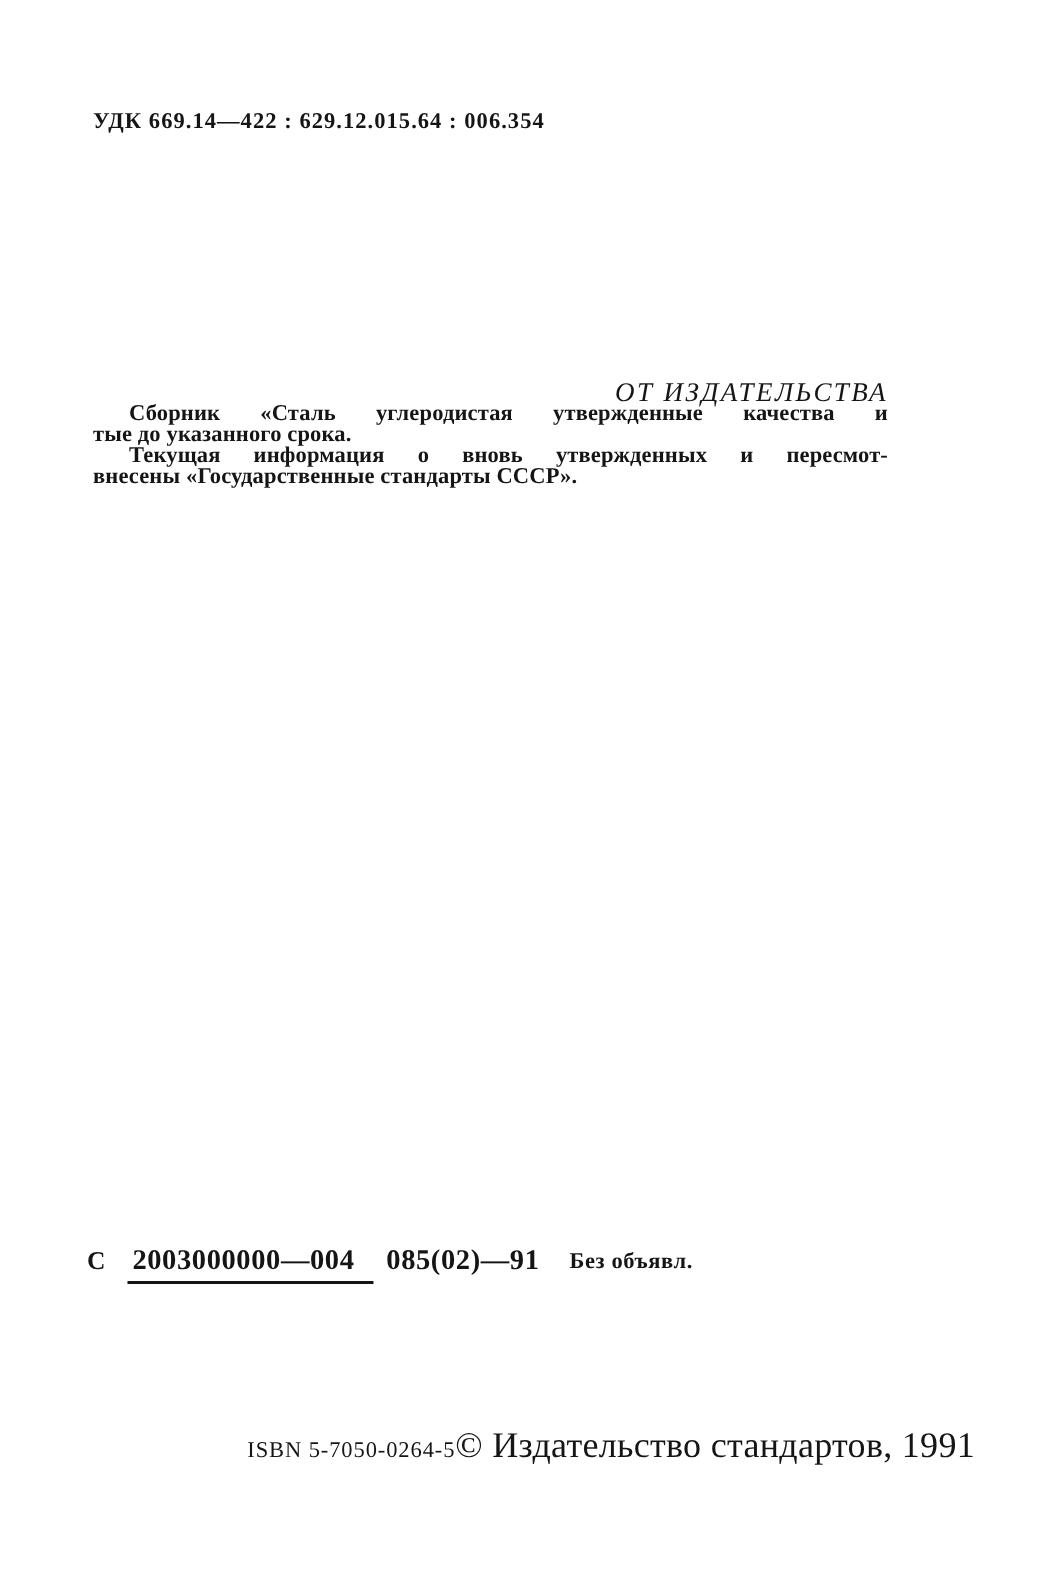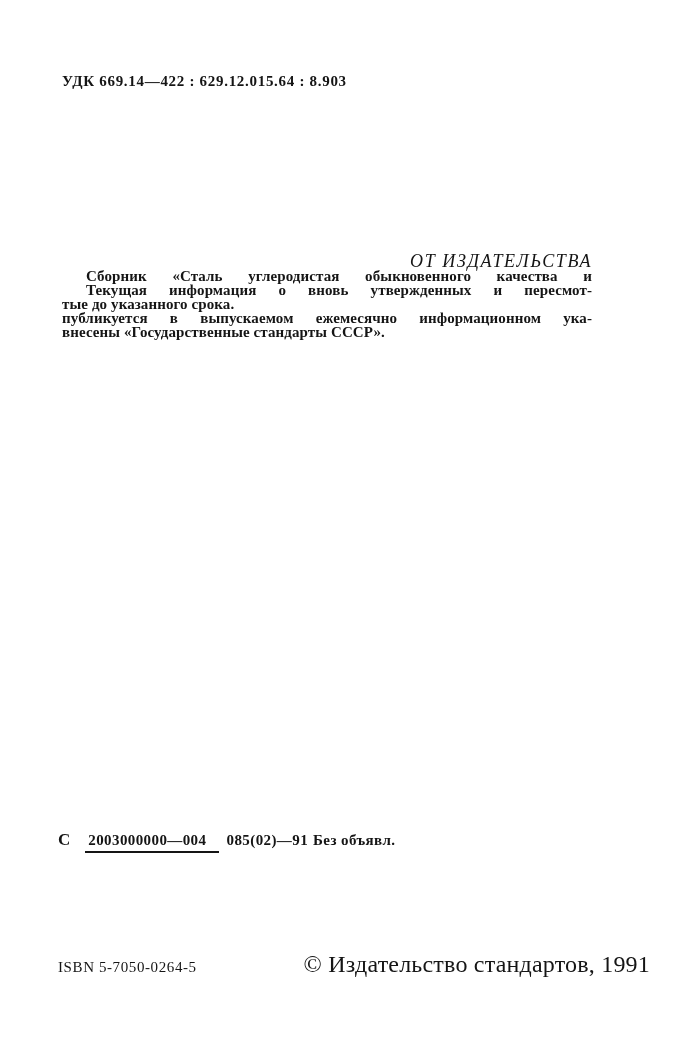--- a/index.html
+++ b/index.html
@@ -74,74 +74,73 @@
     align-items: center;
     font-weight: 700;
     color: #151515;
   }
   .cat-letter {
     font-size: 17px;
     margin-right: 15px;
   }
   .frac {
     display: inline-block;
-    font-size: 15px;
+    font-size: 19px;
     letter-spacing: 0.4px;
     text-align: center;
   }
   .frac-num {
     padding: 0 13px 3px 3px;
     border-bottom: 2px solid #151515;
     white-space: nowrap;
   }
   .frac-den {
     padding: 3px 0 0 3px;
     white-space: nowrap;
   }
   .cat-note {
     font-size: 15px;
-    margin-left: 5px;
+    margin-left: 20px;
     letter-spacing: 0.4px;
     white-space: nowrap;
   }
 
   .footer-row {
     position: absolute;
     left: 58px;
     top: 951px;
     width: 592px;
     display: flex;
-    justify-content: space-between;
+    justify-content: flex-end;
     align-items: baseline;
   }
   .isbn {
     font-size: 15px;
     letter-spacing: 0.6px;
     white-space: nowrap;
   }
   .copyright {
     font-size: 24px;
     letter-spacing: 0.2px;
     white-space: nowrap;
   }
 </style>
 </head>
 <body>
 
 <div class="page">
 
-  <div class="udk-line">УДК 669.14—422 : 629.12.015.64 : 8.903</div>
+  <div class="udk-line">УДК 669.14—422 : 629.12.015.64 : 006.354</div>
 
   <div class="section-heading">ОТ ИЗДАТЕЛЬСТВА</div>
 
   <div class="body-text">
-    <div class="tline first">Сборник «Сталь углеродистая обыкновенного качества и</div>
+    <div class="tline first">Сборник «Сталь углеродистая утвержденные качества и</div>
+    <div class="tline last">тые до указанного срока.</div>
     <div class="tline first">Текущая информация о вновь утвержденных и пересмот-</div>
-    <div class="tline last">тые до указанного срока.</div>
-    <div class="tline">публикуется в выпускаемом ежемесячно информационном ука-</div>
     <div class="tline last">внесены «Государственные стандарты СССР».</div>
   </div>
 
   <div class="catalog-block">
     <span class="cat-letter">С</span>
     <span class="frac">
       <span class="frac-num">2003000000—004</span>
       <span class="frac-den">085(02)—91</span>
     </span>
     <span class="cat-note">Без объявл.</span>

